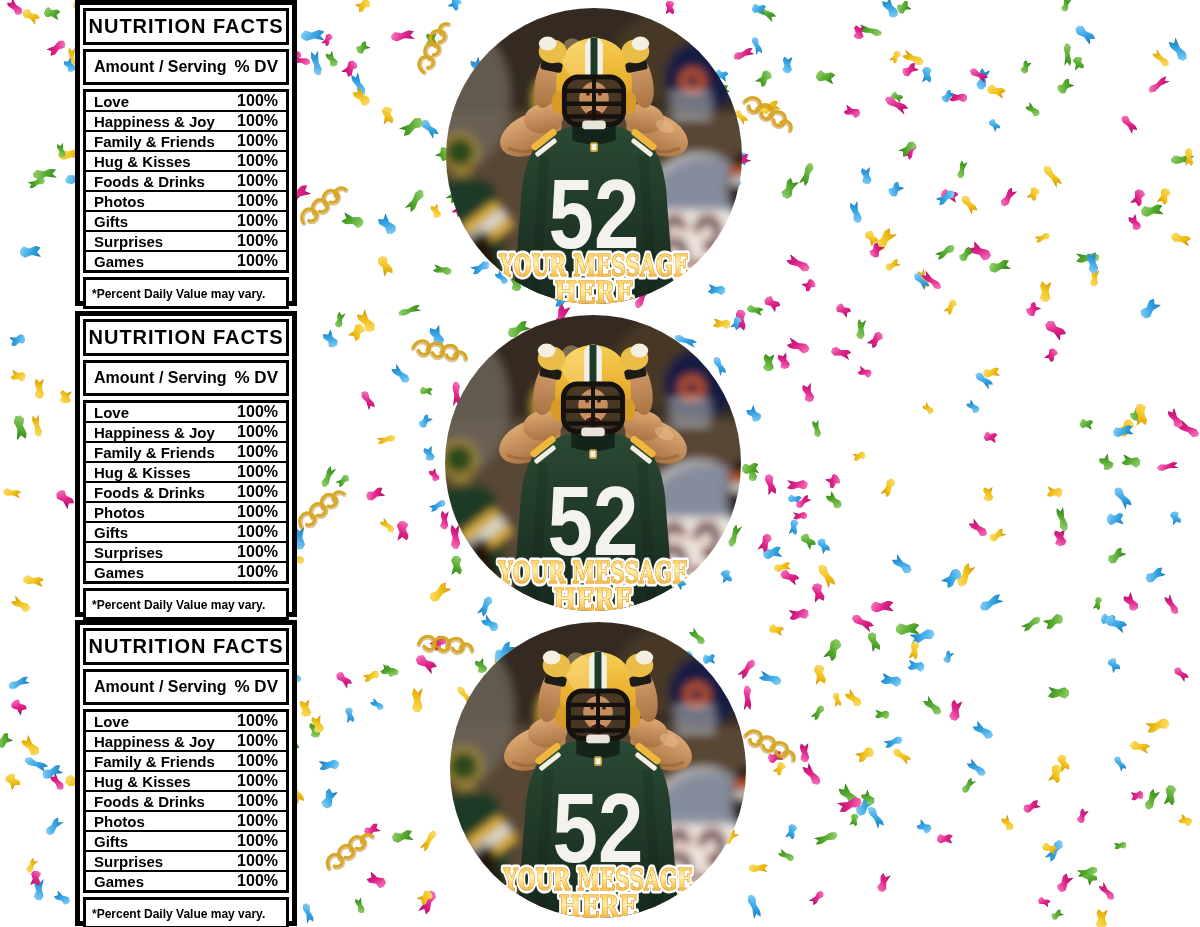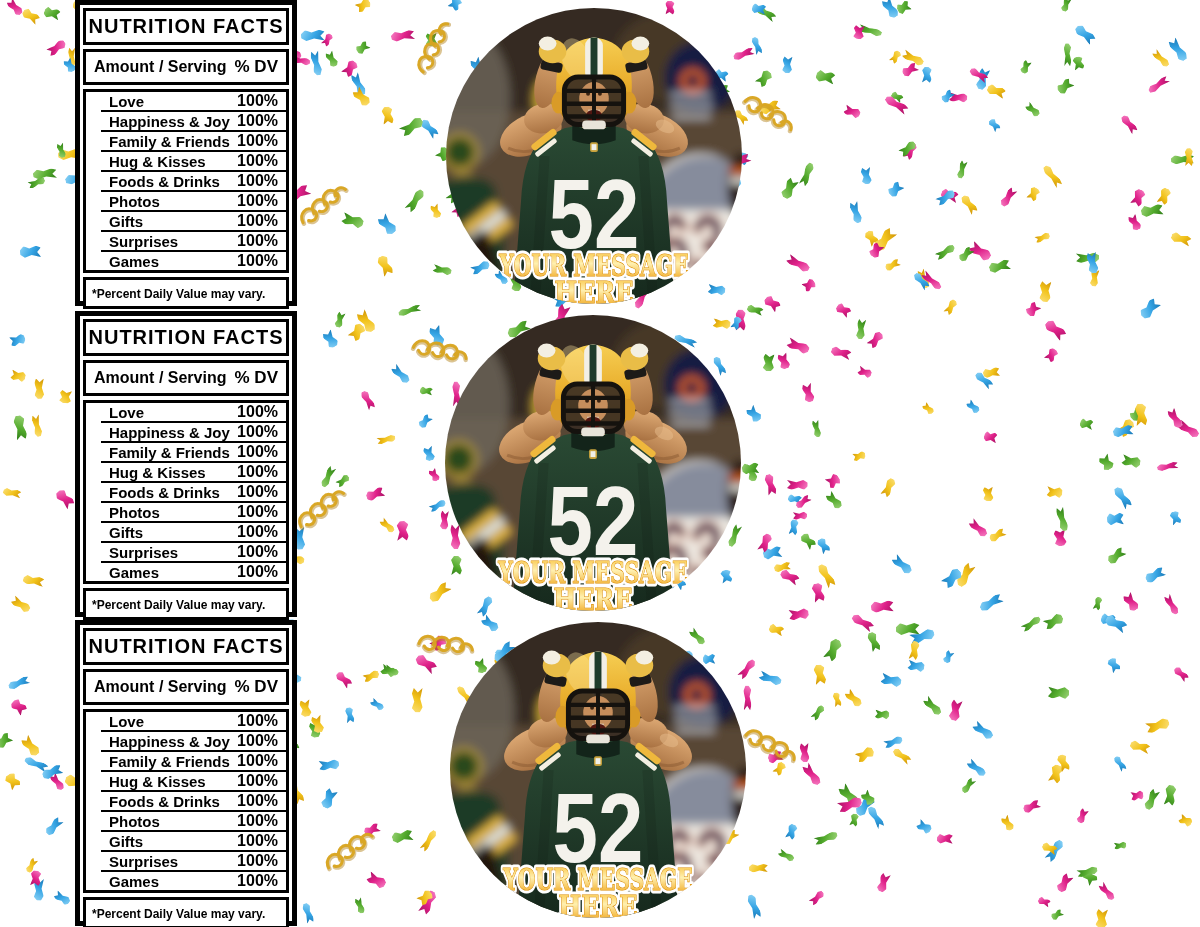--- a/index.html
+++ b/index.html
@@ -21,21 +21,21 @@
     border:5px solid #000;box-sizing:border-box;padding:3px;
     display:flex;flex-direction:column;gap:4px;z-index:3;color:#000;
   }
   .nf-box{border:3px solid #000;box-sizing:border-box;background:#fff;}
   .nf-title-box{display:flex;align-items:center;justify-content:center;padding:4px 1px;}
   .nf-title{font-weight:bold;font-size:20px;letter-spacing:1px;white-space:nowrap;}
   .nf-header-box{display:flex;justify-content:space-between;align-items:center;padding:5px 8px;}
   .nf-amount{font-weight:bold;font-size:16px;}
   .nf-dv{font-weight:bold;font-size:17px;}
   .nf-rows{flex:1;display:flex;flex-direction:column;}
-  .nf-row{flex:1;display:flex;justify-content:space-between;align-items:center;padding:0 8px;border-bottom:2px solid #000;margin-left:15px;}
+  .nf-row{flex:1;display:flex;justify-content:space-between;align-items:center;padding:0 8px;border-bottom:2px solid #000;}
   .nf-row:last-child{border-bottom:none;}
   .nf-row-label{font-weight:bold;font-size:15px;}
   .nf-row-value{font-weight:bold;font-size:16px;}
   .nf-footer-box{padding:4px 6px;}
   .nf-footnote{font-weight:bold;font-size:12px;}
 
   
   .photo-circle{position:absolute;width:296px;height:296px;z-index:2;border-radius:50%;}
   .photo-svg{width:100%;height:100%;display:block;}
 </style>

